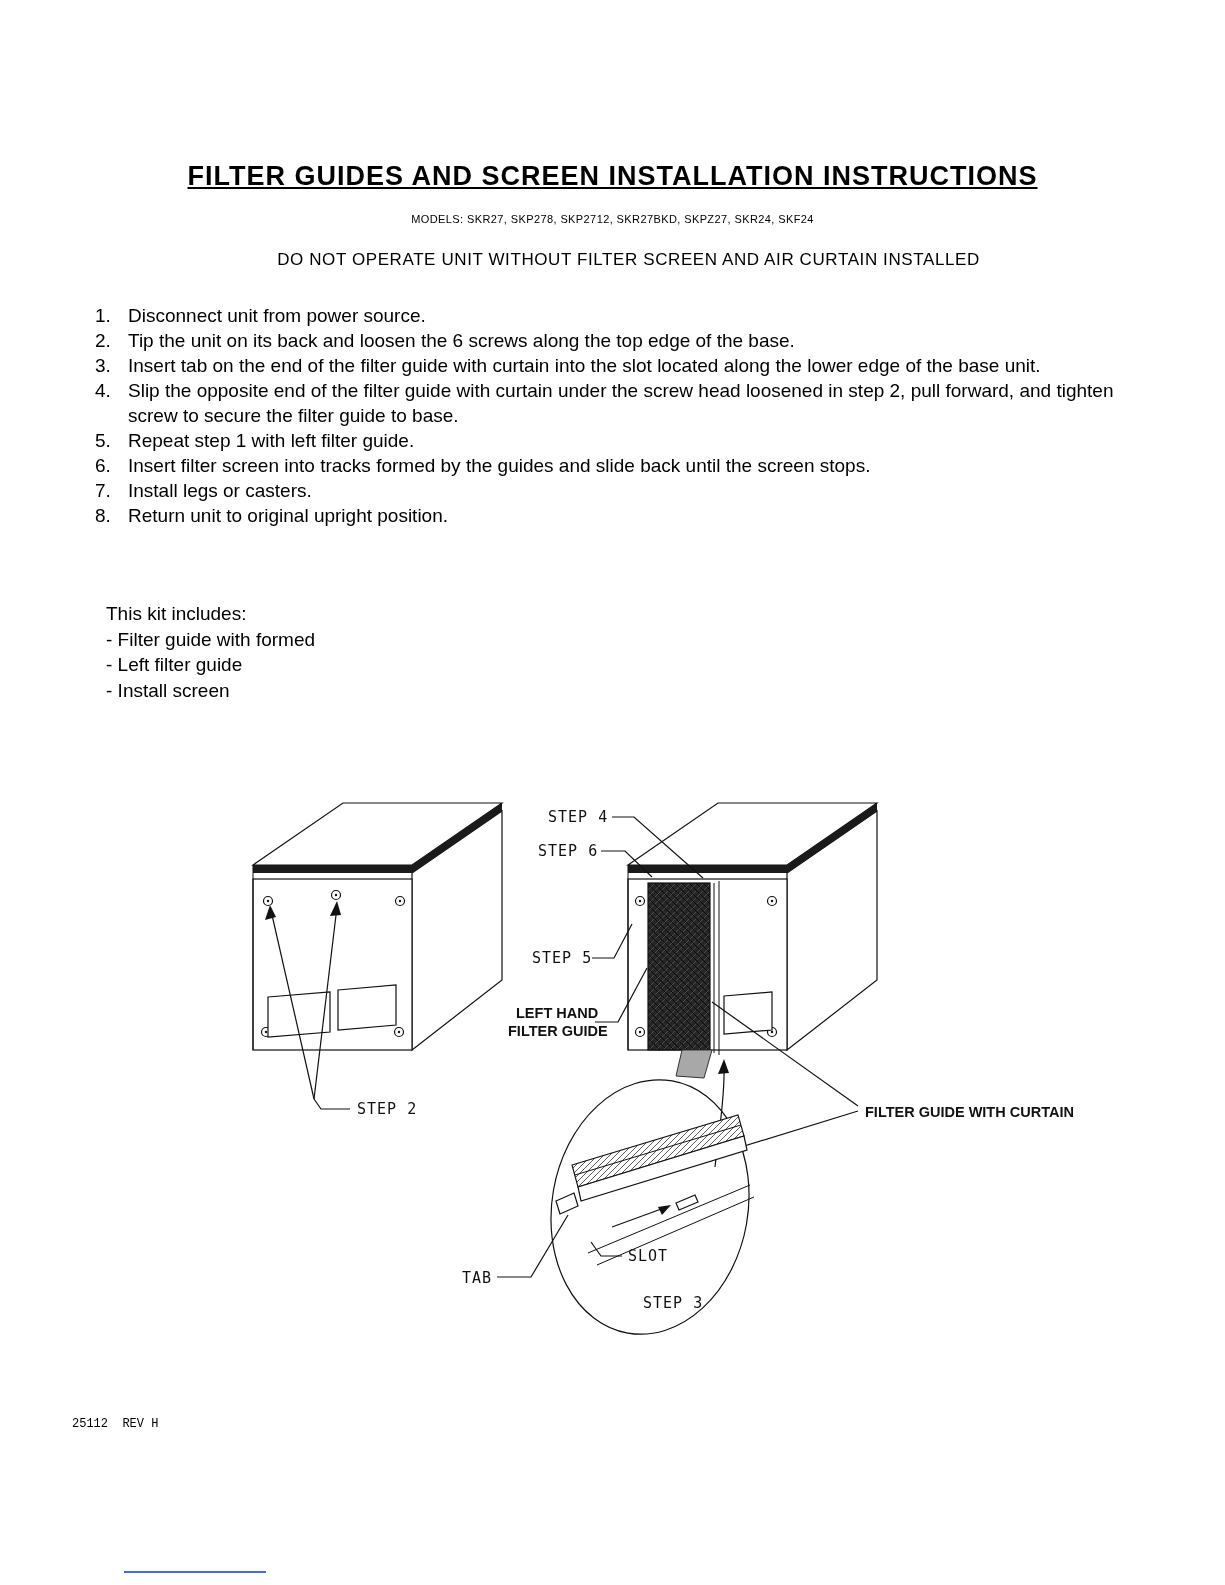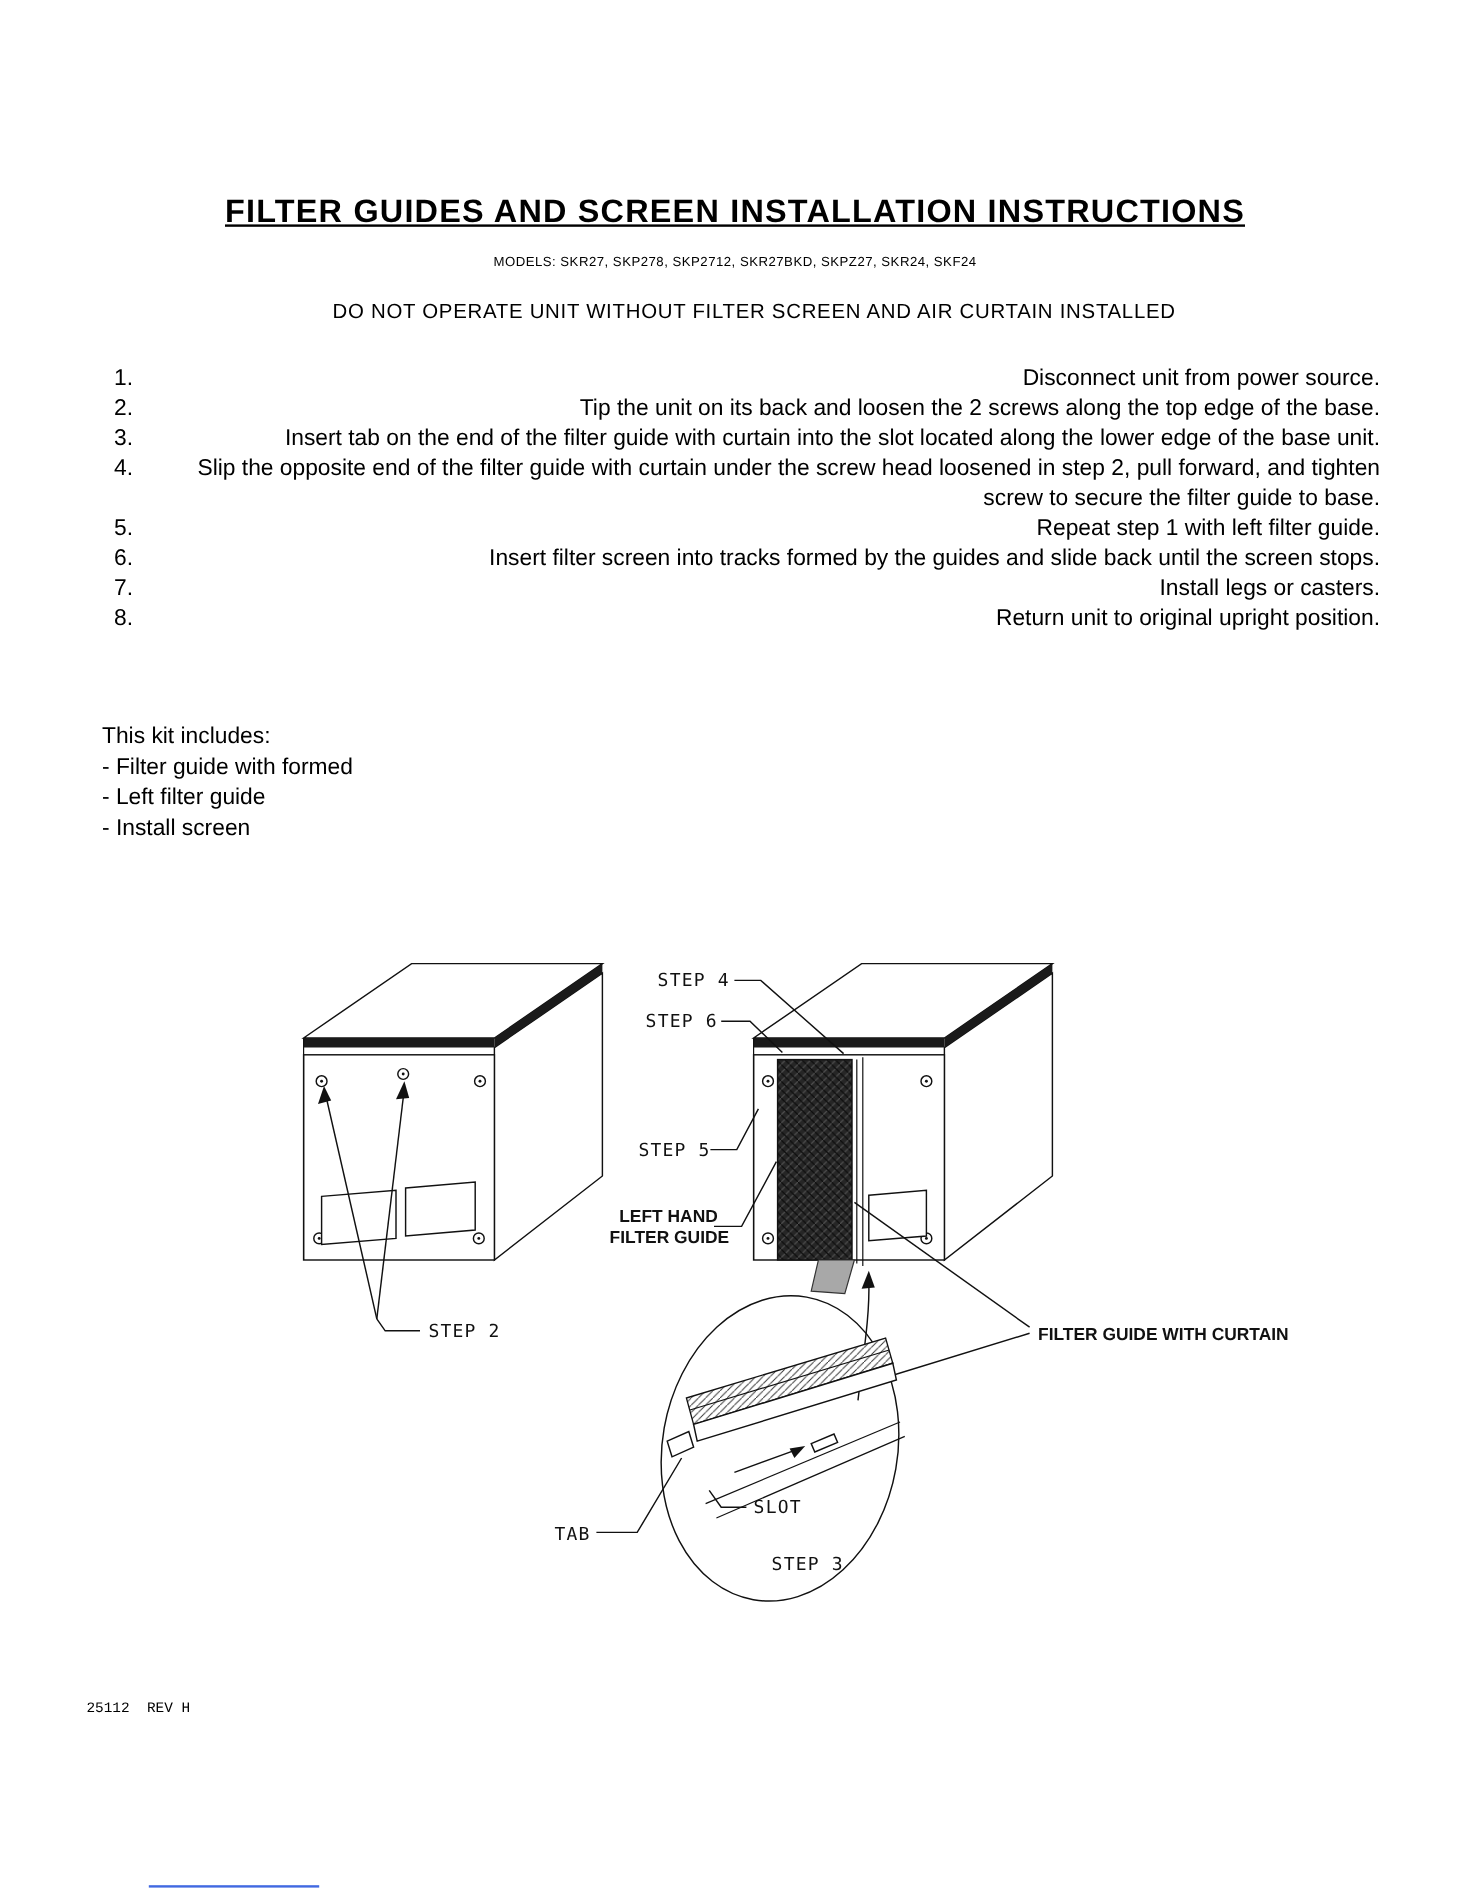--- a/index.html
+++ b/index.html
@@ -8,23 +8,23 @@
   .page { position:relative; width:1225px; height:1585px; background:#fff; overflow:hidden; margin:15px auto; }
 
   .title { position:absolute; top:146px; left:0; width:100%; text-align:center;
            font-size:27px; font-weight:bold; letter-spacing:1px; text-decoration:underline; }
   .models { position:absolute; top:198px; left:0; width:100%; text-align:center; font-size:11px; letter-spacing:.4px; }
   .warning { position:absolute; top:235px; left:0; width:100%; text-align:center; font-size:17px; letter-spacing:.6px;padding-left:32px; }
 
   .steps { position:absolute; top:288px; left:95px; width:1055px; font-size:19px; line-height:25px; }
   .step { display:flex; }
   .step .num { flex:0 0 33px; width:33px; }
-  .step .txt { flex:1;text-align:right; }
-
-  .kit { position:absolute; top:586px; left:85px; font-size:19px; line-height:25.5px; }
+  .step .txt { flex:1; }
+
+  .kit { position:absolute; top:586px; left:106px; font-size:19px; line-height:25.5px; }
 
   .diagram { position:absolute; top:760px; left:0; width:1225px; height:585px; }
   svg text { font-family:"DejaVu Sans Mono", monospace; font-size:15px; letter-spacing:1px; fill:#111; }
   svg text.bold { font-family:"Liberation Sans", sans-serif; font-weight:bold; font-size:14.5px; letter-spacing:0; }
   .face { fill:#ffffff; stroke:#111; stroke-width:1.2; }
   .dark { fill:#1a1a1a; stroke:none; }
   .ln   { fill:none; stroke:#111; stroke-width:1.2; }
   .thin { fill:none; stroke:#111; stroke-width:1; }
   .ah   { fill:#111; stroke:none; }
 
@@ -43,21 +43,21 @@
   <div class="models">MODELS:  SKR27, SKP278, SKP2712, SKR27BKD, SKPZ27, SKR24, SKF24</div>
   <div class="warning">DO NOT OPERATE UNIT WITHOUT FILTER SCREEN AND AIR CURTAIN INSTALLED</div>
 
   <div class="steps">
     <div class="step">
         <span class="num">1.</span>
         <span class="txt">Disconnect unit from power source.</span>
       </div>
     <div class="step">
         <span class="num">2.</span>
-        <span class="txt">Tip the unit on its back and loosen the 2 screws along the top edge of the base.</span>
+        <span class="txt">Tip the unit on its back and loosen the 6 screws along the top edge of the base.</span>
       </div>
     <div class="step">
         <span class="num">3.</span>
         <span class="txt">Insert tab on the end of the filter guide with curtain into the slot located along the lower edge of the base unit.</span>
       </div>
     <div class="step">
         <span class="num">4.</span>
         <span class="txt">Slip the opposite end of the filter guide with curtain under the screw head loosened in step 2, pull forward, and tighten screw to secure the filter guide to base.</span>
       </div>
     <div class="step">

